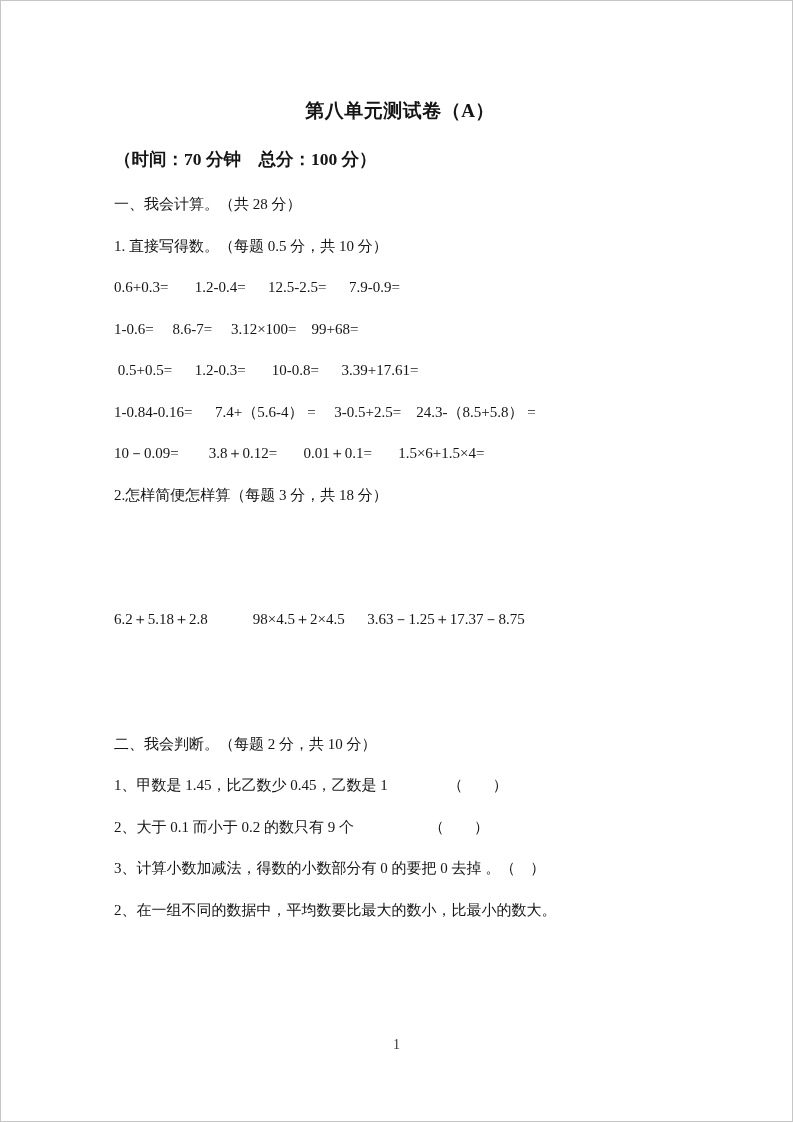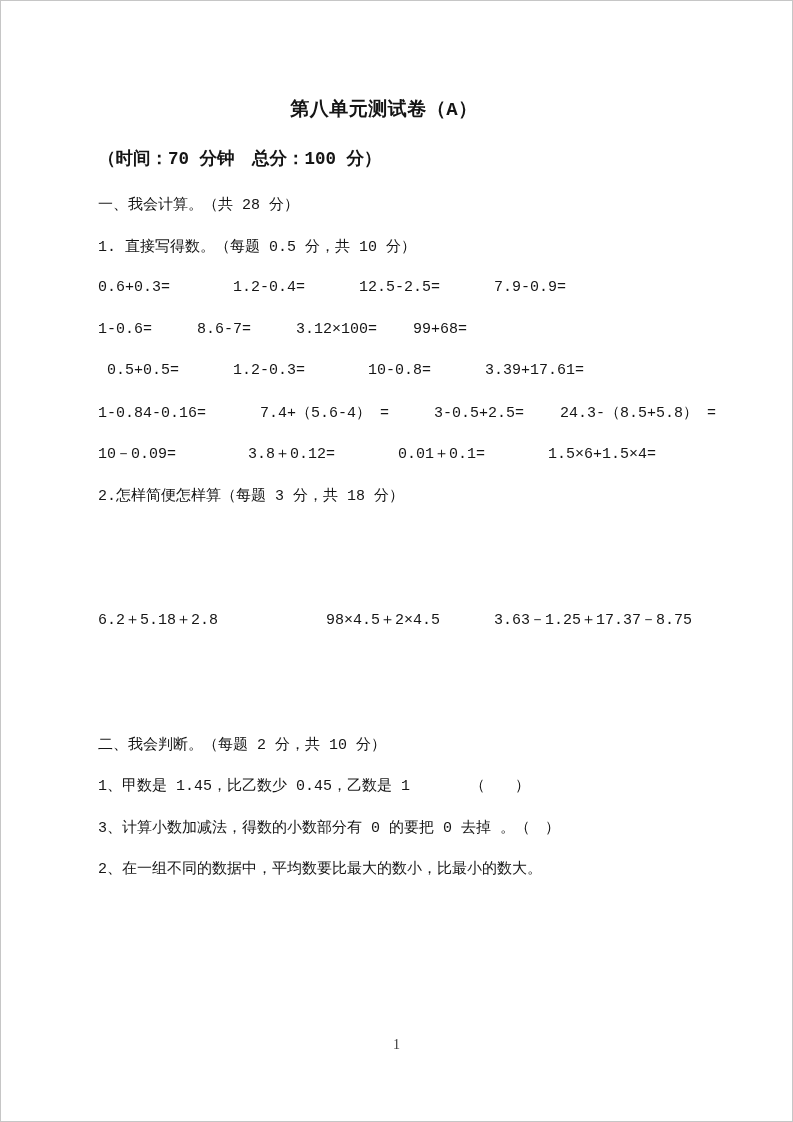--- a/index.html
+++ b/index.html
@@ -13,24 +13,23 @@
     height: 1122px;
     background: #ffffff;
     box-sizing: border-box;
     border: 1px solid #c6c6c6;
     overflow: hidden;
     font-family: "Liberation Serif", "DejaVu Serif", "DejaVu Sans", serif;
     color: #151515;
   }
   .doc {
     position: absolute;
-    left: 97px;
+    left: 113px;
     top: 0;
     width: 572px;
-    font-family: Liberation Mono, monospace;
   }
   .title {
     margin: 0;
     margin-top: 96px;
     text-align: center;
     font-size: 19px;
     font-weight: bold;
     line-height: 27px;
     letter-spacing: 0.5px;
   }
@@ -87,19 +86,20 @@
       <div class="line blank"></div>
 
       <div class="line">6.2＋5.18＋2.8            98×4.5＋2×4.5      3.63－1.25＋17.37－8.75</div>
 
       <div class="line blank"></div>
       <div class="line blank"></div>
 
       <div class="line">二、我会判断。（每题 2 分，共 10 分）</div>
 
       <div class="line">1、甲数是 1.45，比乙数少 0.45，乙数是 1　　　　（　　）</div>
+      <div class="line">2、大于 0.1 而小于 0.2 的数只有 9 个　　　　　（　　）</div>
       <div class="line">3、计算小数加减法，得数的小数部分有 0 的要把 0 去掉 。（　）</div>
       <div class="line">2、在一组不同的数据中，平均数要比最大的数小，比最小的数大。</div>
     </div>
   </div>
 
   <div class="page-number">1</div>
 </div>
 
 </body></html>

